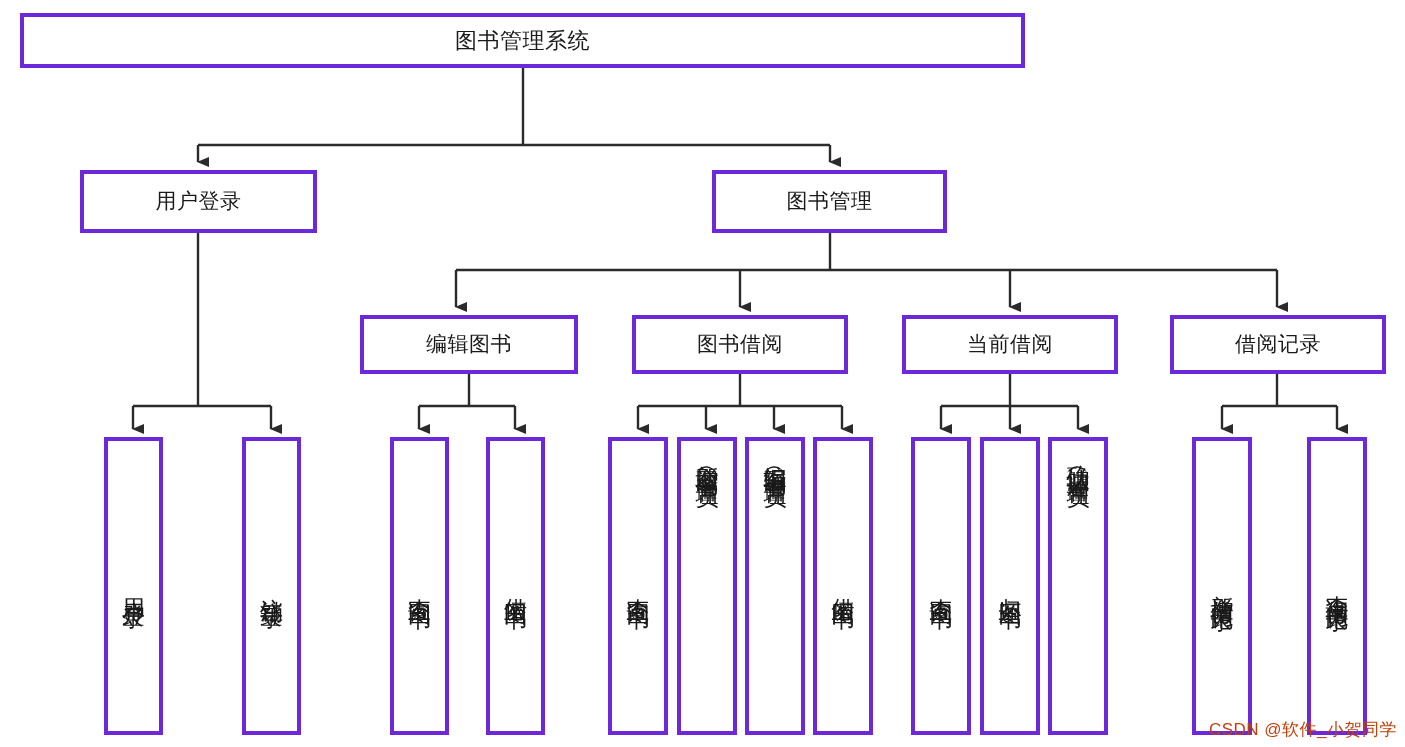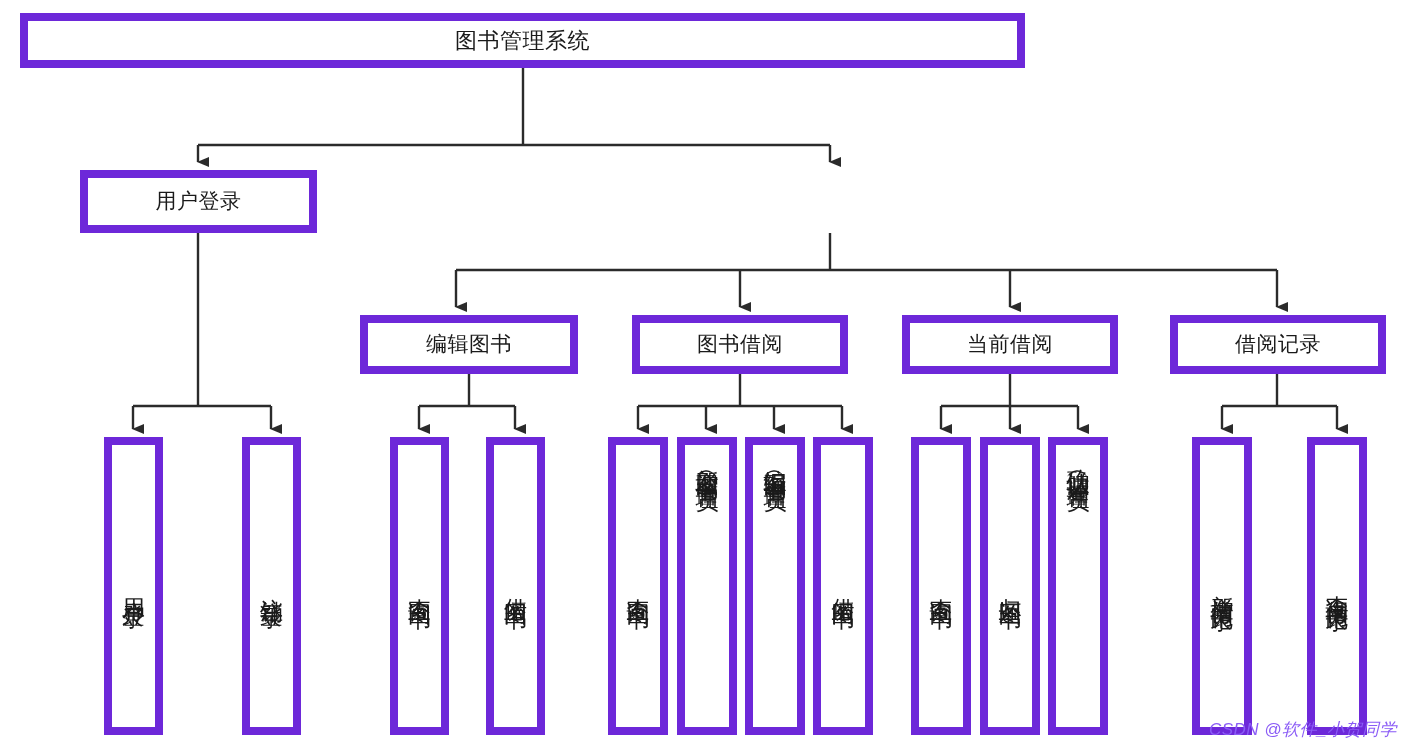--- a/index.html
+++ b/index.html
@@ -23,21 +23,21 @@
     left: 0;
     top: 0;
     width: 1405px;
     height: 747px;
     pointer-events: none;
   }
   .node {
     position: absolute;
     box-sizing: border-box;
     background: #ffffff;
-    border: 8px solid #6d28d9;
+    border: 4px solid #6d28d9;
     display: flex;
     align-items: center;
     justify-content: center;
     color: #1a1a1a;
     z-index: 3;
   }
   .node .label {
     display: block;
     text-align: center;
     line-height: 1.18;
@@ -65,25 +65,24 @@
   }
   .node.vertical.pad-mid {
     align-items: center;
     padding-top: 0;
   }
   .watermark {
     position: absolute;
     right: 8px;
     bottom: 6px;
     font-size: 17px;
-    color: #8b5cf6;
+    color: #c2410c;
     letter-spacing: 0.5px;
     z-index: 5;
     white-space: nowrap;
-    font-style: italic;
   }
 </style>
 </head>
 <body>
 
 <div id="canvas">
 
   <svg id="edges" viewBox="0 0 1405 747" xmlns="http://www.w3.org/2000/svg">
     <defs>
       <marker id="arw" viewBox="0 0 10 12" refX="5" refY="11" markerWidth="10" markerHeight="12" orient="auto-start-reverse" markerUnits="userSpaceOnUse">
@@ -134,20 +133,23 @@
     </g>
   </svg>
 
   <div class="node root horizontal" style="left:20px; top:13px; width:1005px; height:55px;">
     <span class="label">图书管理系统</span>
   </div>
 
   <div class="node horizontal" style="left:80px; top:170px; width:237px; height:63px;">
     <span class="label">用户登录</span>
   </div>
+  <div class="node horizontal" style="left:712px; top:170px; width:235px; height:63px;">
+    <span class="label">图书管理</span>
+  </div>
 
   <div class="node horizontal" style="left:360px; top:315px; width:218px; height:59px;">
     <span class="label">编辑图书</span>
   </div>
   <div class="node horizontal" style="left:632px; top:315px; width:216px; height:59px;justify-content:center;">
     <span class="label">图书借阅</span>
   </div>
   <div class="node horizontal" style="left:1170px; top:315px; width:216px; height:59px;">
     <span class="label">借阅记录</span>
   </div>

